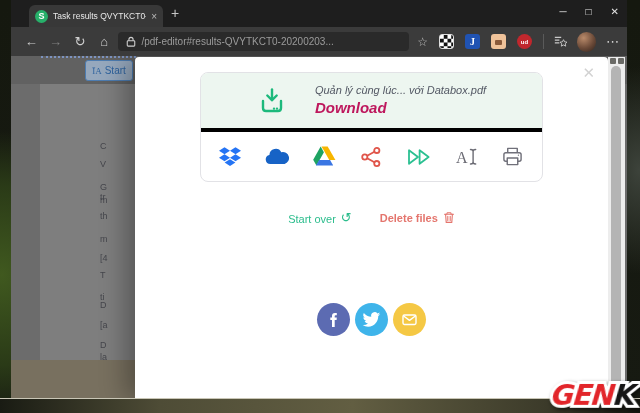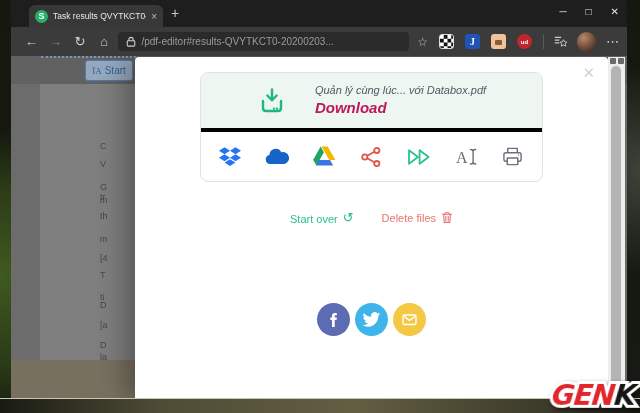--- a/index.html
+++ b/index.html
@@ -75,21 +75,21 @@
   .card-top{background:#edf6f0;border-bottom:4px solid #000000;height:55px;display:flex;align-items:center;
     justify-content:center;gap:28px;font-style:italic;}
   .file-col{display:flex;flex-direction:column;line-height:1.35;}
   .fname{font-size:11px;color:#535864;}
   .dl{font-size:15px;font-weight:bold;color:#be185d;}
   .card-bottom{height:49px;display:flex;align-items:center;justify-content:space-between;padding:0 16px;}
   .share-btn{display:flex;align-items:center;justify-content:center;width:26px;height:26px;}
   .actions{margin-top:28px;display:flex;justify-content:center;gap:28px;align-items:center;}
   .act{display:flex;align-items:flex-end;gap:5px;font-size:11px;}
   .act.green{color:#2cbd8d;}
-  .act.red{color:#e4756d;}
+  .act.red{color:#e4756d;font-weight:bold;}
   .act .uglyph{font-size:13px;}
   .social{margin-top:78px;display:flex;justify-content:center;gap:5px;}
   .soc{width:33px;height:33px;border-radius:50%;display:flex;align-items:center;justify-content:center;}
   .soc.fb{background:#5c6bb2;} .soc.tw{background:#3fb4ea;} .soc.em{background:#f5c844;}
   
   .bottom-strip{position:absolute;left:0;right:0;bottom:0;height:14px;
     background:linear-gradient(90deg,#191b13 0%,#4e4c36 25%,#625e42 55%,#3c3b2a 85%,#14150f 100%);
     border-top:1px solid #c9c6b6;}
   
   .genk{position:absolute;right:5px;bottom:1px;font-size:28px;font-weight:bold;font-style:italic;

